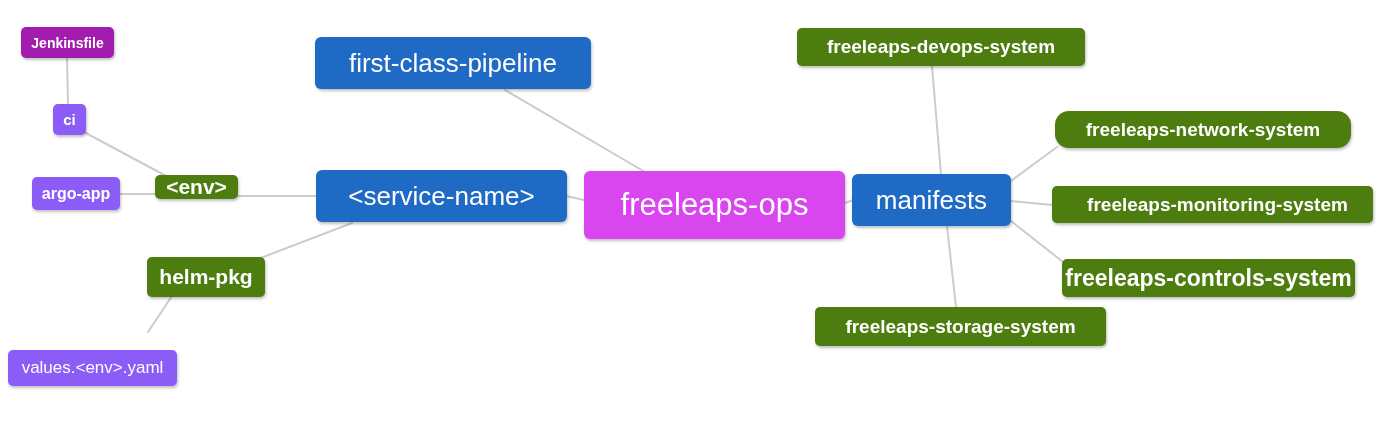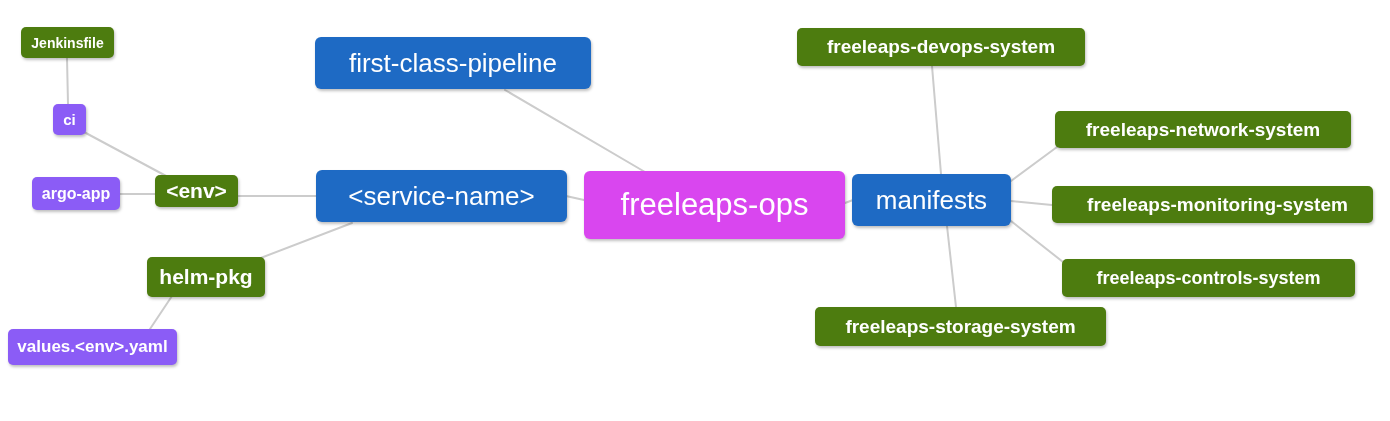--- a/index.html
+++ b/index.html
@@ -32,40 +32,40 @@
     align-items: center;
     justify-content: center;
     color: #ffffff;
     border-radius: 5px;
     box-shadow: 1px 2px 3px rgba(0,0,0,0.25);
     cursor: pointer;
     white-space: nowrap;
     box-sizing: border-box;
     user-select: none;
   }
-  .c-orange { background: #4d7c0f; }
+  .c-orange { background: #a21caf; }
   .c-red    { background: #8b5cf6; }
   .c-green  { background: #4d7c0f; }
   .c-blue   { background: #1e6ac4; }
   .c-dark   { background: #d946ef; }
 
   .n-jenkinsfile { left: 21px;   top: 27px;  width: 93px;  height: 31px; font-size: 14px; font-weight: 700; }
   .n-ci          { left: 53px;   top: 104px; width: 33px;  height: 31px; font-size: 15px; font-weight: 700; }
   .n-argo-app    { left: 32px;   top: 177px; width: 88px;  height: 33px; font-size: 16px; font-weight: 700; }
-  .n-env         { left: 155px;  top: 175px; width: 83px;  height: 32px; font-size: 21px; font-weight: 700; }
+  .n-env         { left: 155px;  top: 175px; width: 83px;  height: 24px; font-size: 21px; font-weight: 700; }
   .n-helm-pkg    { left: 147px;  top: 257px; width: 118px; height: 40px; font-size: 21px; font-weight: 700; }
-  .n-values      { left: 8px;    top: 329px; width: 169px; height: 36px; font-size: 17px; font-weight: 700; }
+  .n-values      { left: 8px;    top: 350px; width: 169px; height: 36px; font-size: 17px; font-weight: 400; }
   .n-fcp         { left: 315px;  top: 37px;  width: 276px; height: 52px; font-size: 26px; font-weight: 400; border-radius: 6px; }
   .n-service     { left: 316px;  top: 170px; width: 251px; height: 52px; font-size: 26px; font-weight: 400; border-radius: 6px; }
   .n-ops         { left: 584px;  top: 171px; width: 261px; height: 68px; font-size: 31px; font-weight: 400; border-radius: 6px; }
   .n-manifests   { left: 852px;  top: 174px; width: 159px; height: 52px; font-size: 26px; font-weight: 400; border-radius: 6px; }
   .n-devops      { left: 797px;  top: 28px;  width: 288px; height: 38px; font-size: 19px; font-weight: 700; }
-  .n-network     { left: 1055px; top: 111px; width: 296px; height: 37px; font-size: 19px; font-weight: 700; }
+  .n-network     { left: 1055px; top: 111px; width: 296px; height: 37px; font-size: 19px; font-weight: 700; border-radius: 14px; }
   .n-monitoring  { left: 1052px; top: 186px; width: 321px; height: 37px; font-size: 19px; font-weight: 700; padding-left: 10px; }
-  .n-controls    { left: 1062px; top: 259px; width: 293px; height: 38px; font-size: 18px; font-weight: 700; }
+  .n-controls    { left: 1062px; top: 259px; width: 293px; height: 38px; font-size: 23px; font-weight: 700; }
   .n-storage     { left: 815px;  top: 307px; width: 291px; height: 39px; font-size: 19px; font-weight: 700; }
 </style>
 </head>
 <body>
 
 <div id="canvas">
 
   <svg id="edges" viewBox="0 0 1390 421" xmlns="http://www.w3.org/2000/svg">
     <line x1="68" y1="104" x2="67" y2="58"></line>
     <line x1="168" y1="177" x2="84" y2="132"></line>

